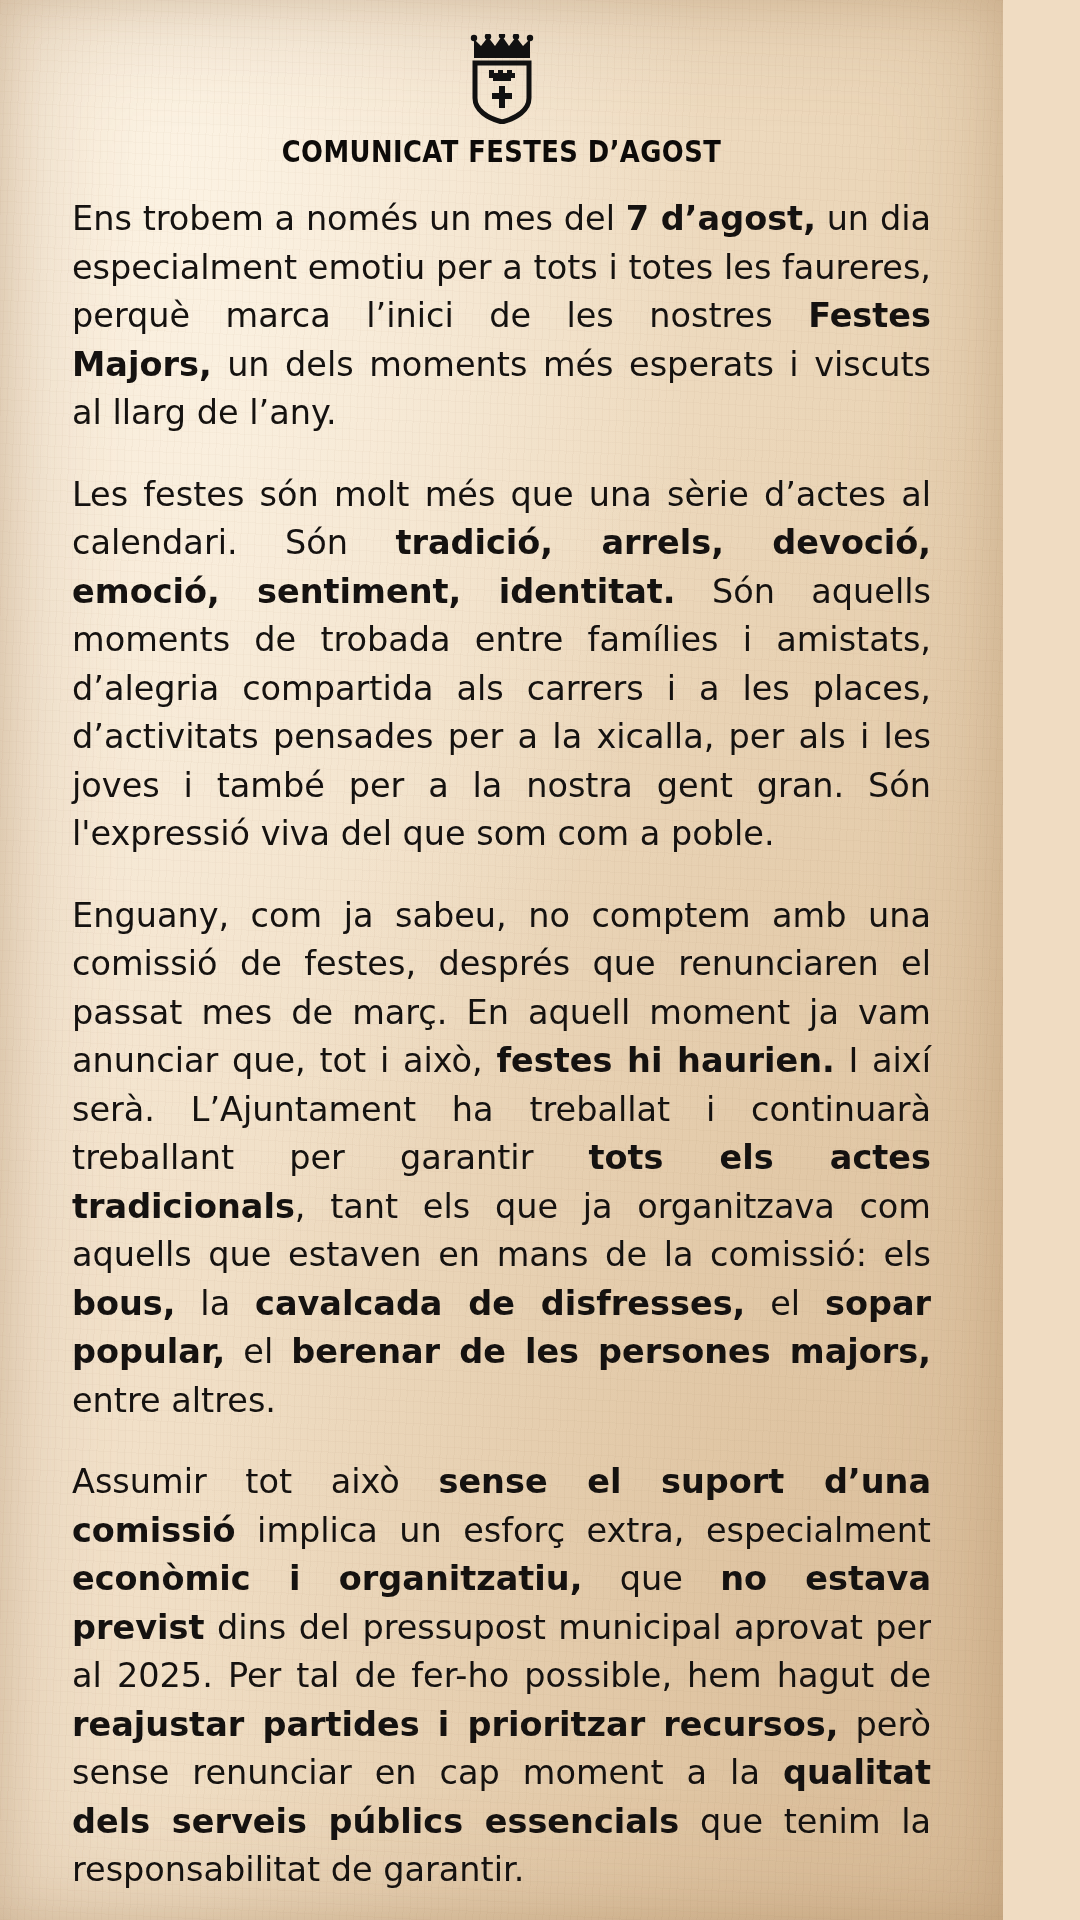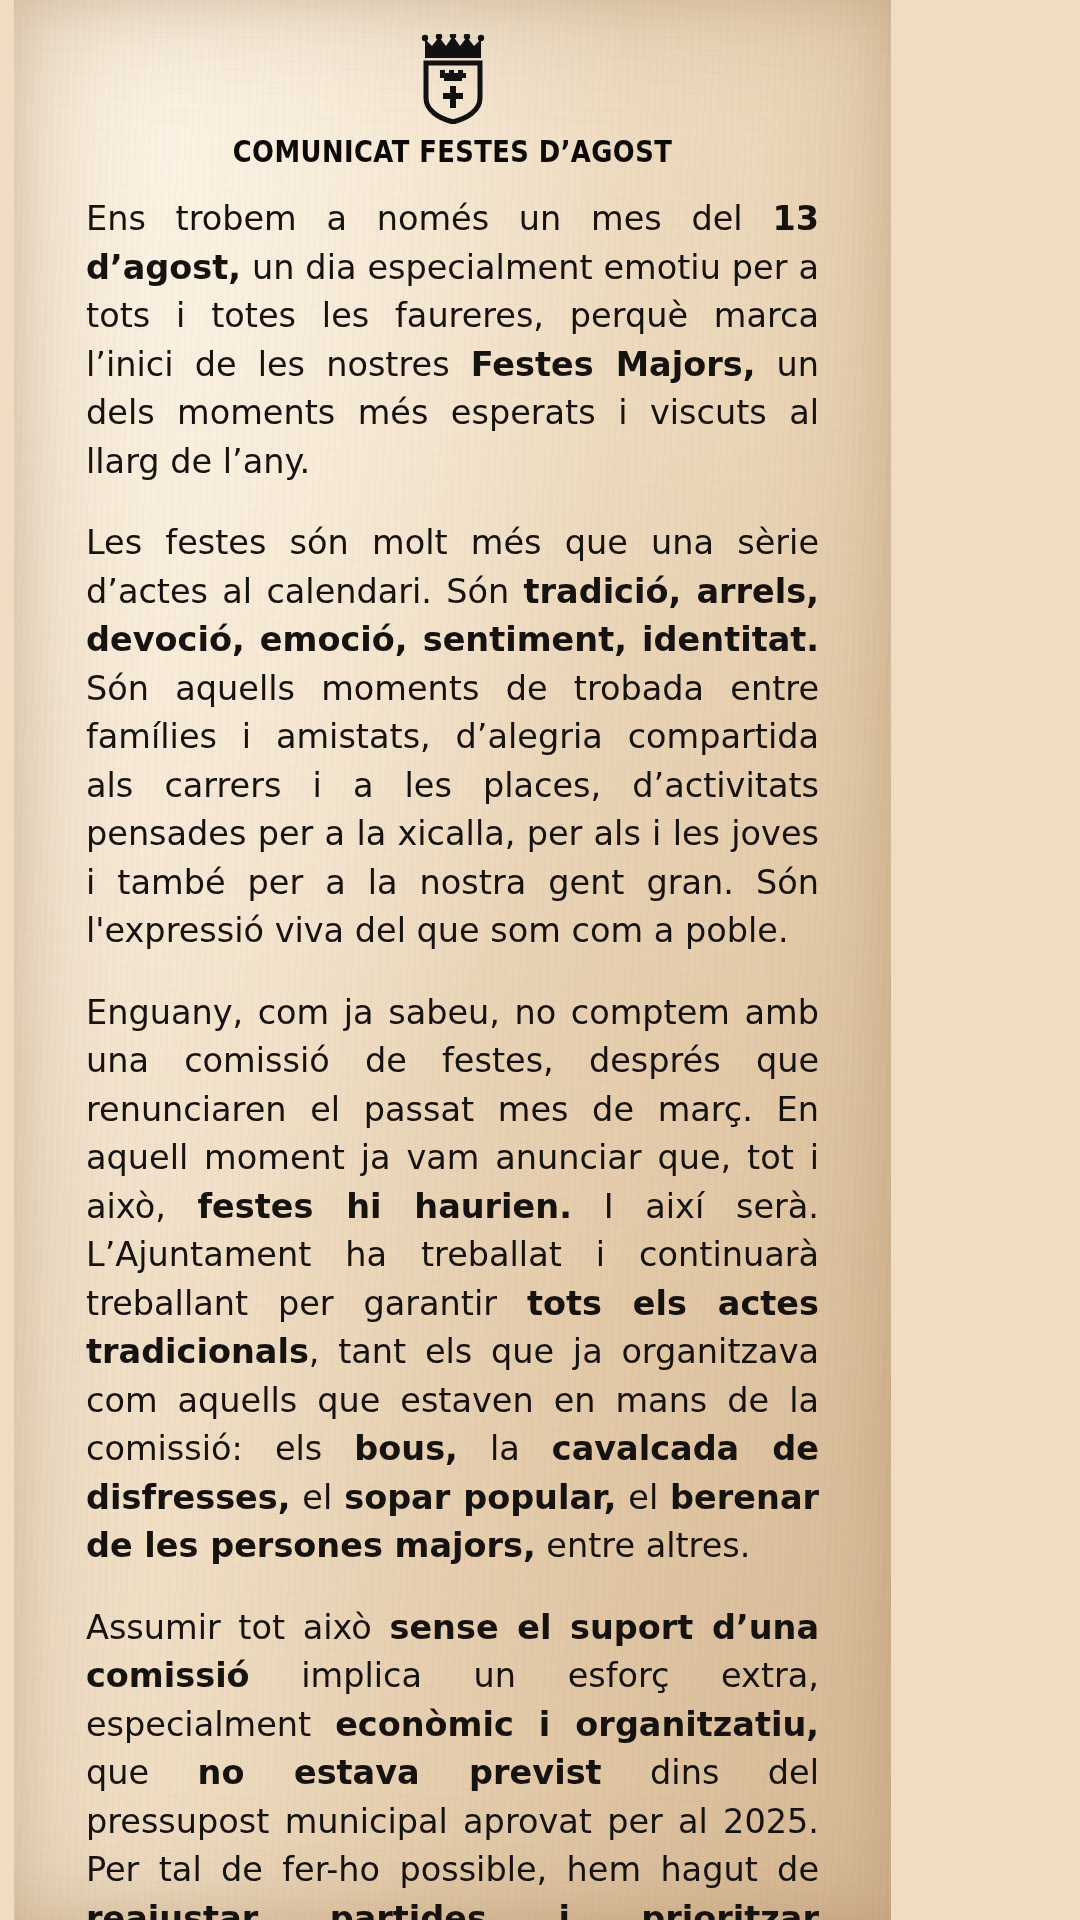--- a/index.html
+++ b/index.html
@@ -8,30 +8,29 @@
   }
   body {
     width: 1080px;
     height: 1920px;
     overflow: hidden;
     font-family: "DejaVu Sans", sans-serif;
     background: #f0dcc2;
   }
   .page {
     position: relative;
-    width: 877px;
+    width: 1003px;
     height: 1920px;
     box-sizing: border-box;
     padding: 28px 72px 0 72px;
     background:
       radial-gradient(ellipse at 18% 8%, rgba(255,248,235,0.75) 0%, rgba(255,248,235,0) 45%),
       radial-gradient(ellipse at 85% 92%, rgba(198,160,118,0.35) 0%, rgba(198,160,118,0) 55%),
       linear-gradient(103deg, #efdcc3 0%, #f3e3cd 22%, #eedbc0 48%, #e9d3b4 72%, #e3cbaa 100%);
     color: #120f0c;
-    margin-left: 14px;
   }
   
   .page::before {
     content: "";
     position: absolute;
     inset: 0;
     pointer-events: none;
     background-image:
       repeating-linear-gradient(92deg, rgba(140,100,60,0.035) 0px, rgba(140,100,60,0.035) 1px, rgba(255,255,255,0) 1px, rgba(255,255,255,0) 7px),
       repeating-linear-gradient(3deg, rgba(120,85,50,0.025) 0px, rgba(120,85,50,0.025) 1px, rgba(255,255,255,0) 1px, rgba(255,255,255,0) 11px);
@@ -116,19 +115,19 @@
 
         <g fill="#111111">
           <rect x="40" y="52" width="6" height="22"></rect>
           <rect x="33" y="59" width="20" height="6"></rect>
         </g>
       </svg>
     </div>
 
     <h1 class="doc-title">COMUNICAT FESTES D’AGOST</h1>
 
-    <p class="para">Ens trobem a només un mes del <b>13 d’agost,</b> un dia especialment emotiu per a tots i totes les faureres, perquè marca l’inici de les nostres <b>Festes Majors,</b> un dels moments més esperats i viscuts al llarg de l’any.</p>
+    <p class="para">Ens trobem a només un mes del <b>7 d’agost,</b> un dia especialment emotiu per a tots i totes les faureres, perquè marca l’inici de les nostres <b>Festes Majors,</b> un dels moments més esperats i viscuts al llarg de l’any.</p>
     <p class="para">Les festes són molt més que una sèrie d’actes al calendari. Són <b>tradició, arrels, devoció, emoció, sentiment, identitat.</b> Són aquells moments de trobada entre famílies i amistats, d’alegria compartida als carrers i a les places, d’activitats pensades per a la xicalla, per als i les joves i també per a la nostra gent gran. Són l'expressió viva del que som com a poble.</p>
     <p class="para">Enguany, com ja sabeu, no comptem amb una comissió de festes, després que renunciaren el passat mes de març. En aquell moment ja vam anunciar que, tot i això, <b>festes hi haurien.</b> I així serà. L’Ajuntament ha treballat i continuarà treballant per garantir <b>tots els actes tradicionals</b>, tant els que ja organitzava com aquells que estaven en mans de la comissió: els <b>bous,</b> la <b>cavalcada de disfresses,</b> el <b>sopar popular,</b> el <b>berenar de les persones majors,</b> entre altres.</p>
     <p class="para">Assumir tot això <b>sense el suport d’una comissió</b> implica un esforç extra, especialment <b>econòmic i organitzatiu,</b> que <b>no estava previst</b> dins del pressupost municipal aprovat per al 2025. Per tal de fer-ho possible, hem hagut de <b>reajustar partides i prioritzar recursos,</b> però sense renunciar en cap moment a la <b>qualitat dels serveis públics essencials</b> que tenim la responsabilitat de garantir.</p>
 
   </div>
 </div>
 
 </body></html>

